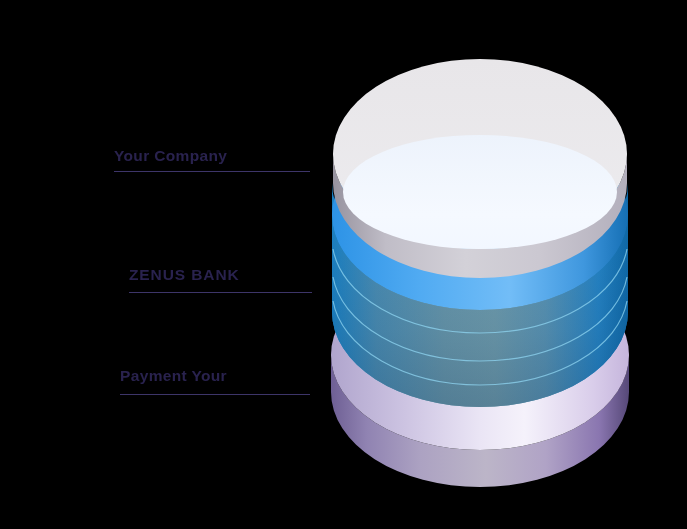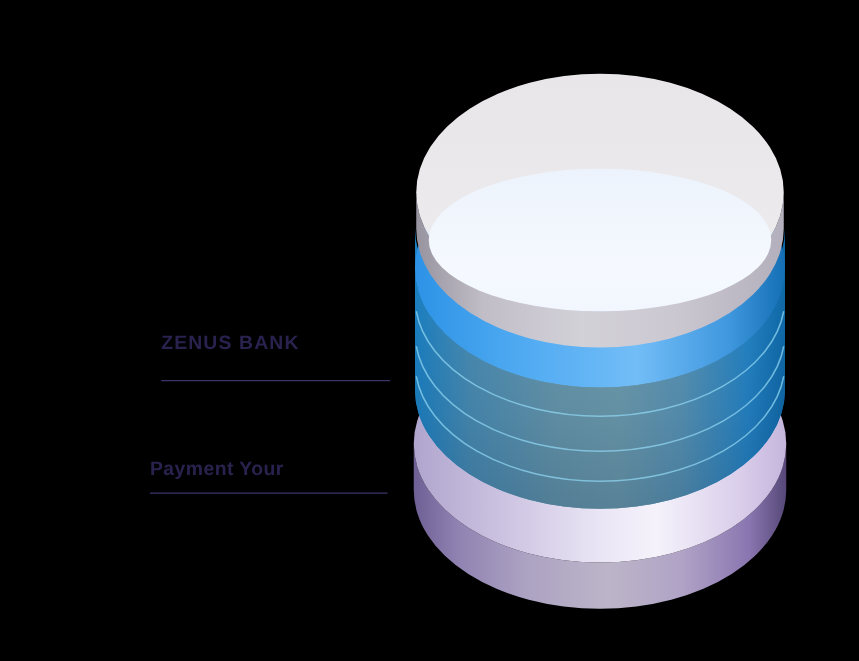--- a/index.html
+++ b/index.html
@@ -15,21 +15,21 @@
     position:absolute;
     color:#29224e;
     font-size:15.5px;
     font-weight:700;
     letter-spacing:.35px;
     border-bottom:1px solid #3d3569;
     line-height:17px;
     white-space:nowrap;
   }
   .label-0{left:114px;top:147px;width:196px;padding-bottom:7px;}
-  .label-1{left:129px;top:266px;width:183px;padding-bottom:21px;letter-spacing:.9px;}
+  .label-1{left:129px;top:266px;width:183px;padding-bottom:9px;letter-spacing:.9px;}
   .label-2{left:120px;top:367px;width:190px;padding-bottom:10px;}
 </style>
 </head>
 <body>
 
 <div class="canvas">
 
   <svg class="cyl" width="687" height="529" viewBox="0 0 687 529">
     <defs>
       <linearGradient id="gGraySide" x1="0" y1="0" x2="1" y2="0">
@@ -103,20 +103,23 @@
       <path d="M 333,301 A 148,95 0 0 0 627,301" fill="none" stroke="#8fd4f0" stroke-width="1.2" opacity="0.75"></path>
     </g>
 
     <g>
       <path d="M 333,154 L 333,183 A 147,95 0 0 0 627,183 L 627,154 A 147,95 0 0 1 333,154 Z" fill="url(#gGraySide)"></path>
       <ellipse cx="480" cy="154" rx="147" ry="95" fill="url(#gGrayFace)"></ellipse>
       <ellipse cx="480" cy="192" rx="137" ry="57" fill="url(#gHighlight)"></ellipse>
     </g>
   </svg>
 
+  <div class="label label-0">
+    <span>Your Company</span>
+  </div>
   <div class="label label-1">
     <span>ZENUS BANK</span>
   </div>
   <div class="label label-2">
     <span>Payment Your</span>
   </div>
 
 </div>
 
 </body></html>

